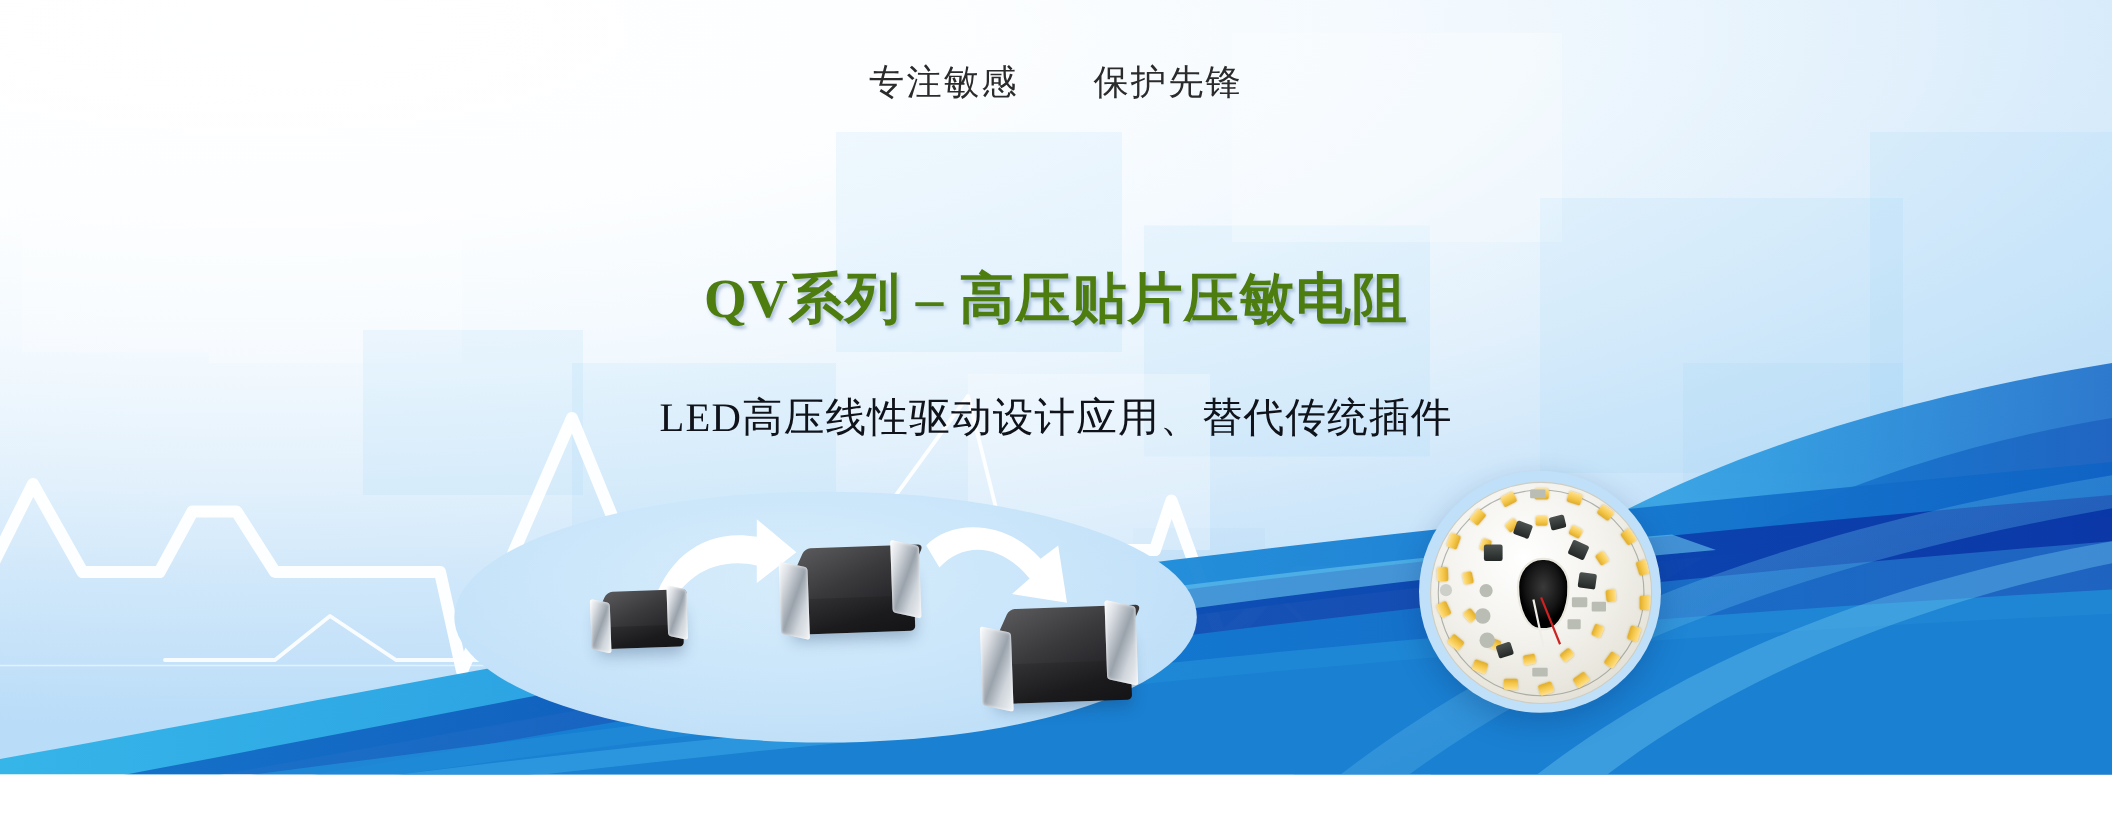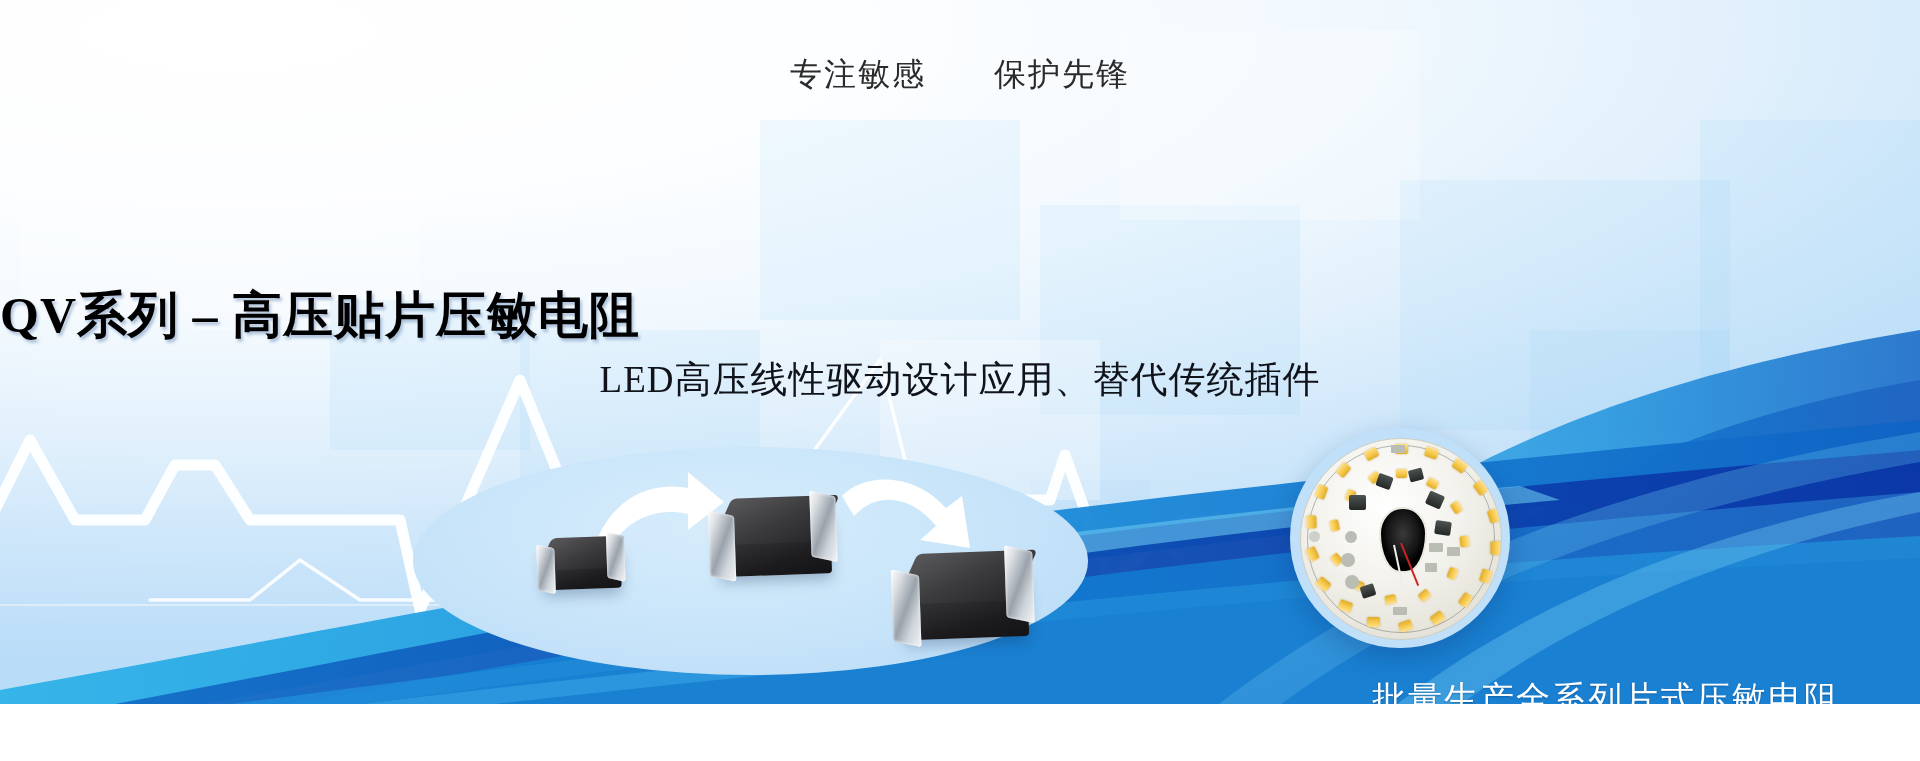--- a/index.html
+++ b/index.html
@@ -111,29 +111,28 @@
     text-align:center;
     font-size:32px;
     letter-spacing:2px;
     color:#2b2b2b;
     font-family:"Liberation Serif","DejaVu Serif",serif;
     white-space:pre;
   }
   .title{
     position:absolute;
     left:0;right:0;top:238px;
-    text-align:left;
+    text-align:center;
     font-size:50px;
     font-weight:bold;
-    color:#000000;
+    color:#4d7c0f;
     letter-spacing:1px;
     text-shadow:2px 3px 3px rgba(120,150,190,.55);
     font-family:"Liberation Serif","DejaVu Serif",serif;
     white-space:pre;
-    margin-top:44px;
   }
   .subtitle{
     position:absolute;
     left:0;right:0;top:355px;
     text-align:center;
     font-size:37px;
     font-weight:normal;
     color:#10131a;
     letter-spacing:1px;
     font-family:"Liberation Serif","DejaVu Serif",serif;
@@ -309,15 +308,14 @@
 
       <div class="center-hole"></div>
       <div class="wire-red"></div>
       <div class="wire-wht"></div>
     </div>
   </div>
 
   <div class="tagline">专注敏感　　保护先锋</div>
   <div class="title">QV系列 – 高压贴片压敏电阻</div>
   <div class="subtitle">LED高压线性驱动设计应用、替代传统插件</div>
-  <div class="footnote">批量生产全系列片式压敏电阻</div>
 
 </div>
 
 </body></html>

